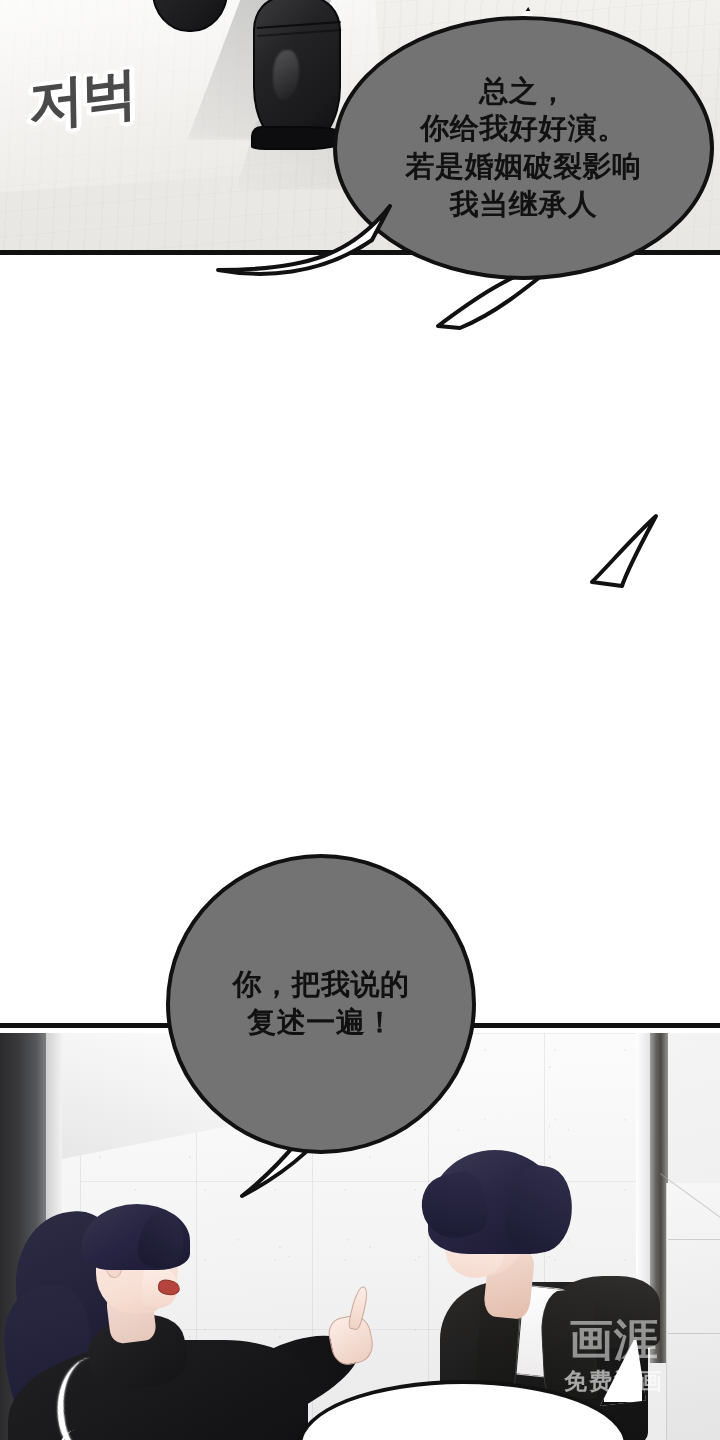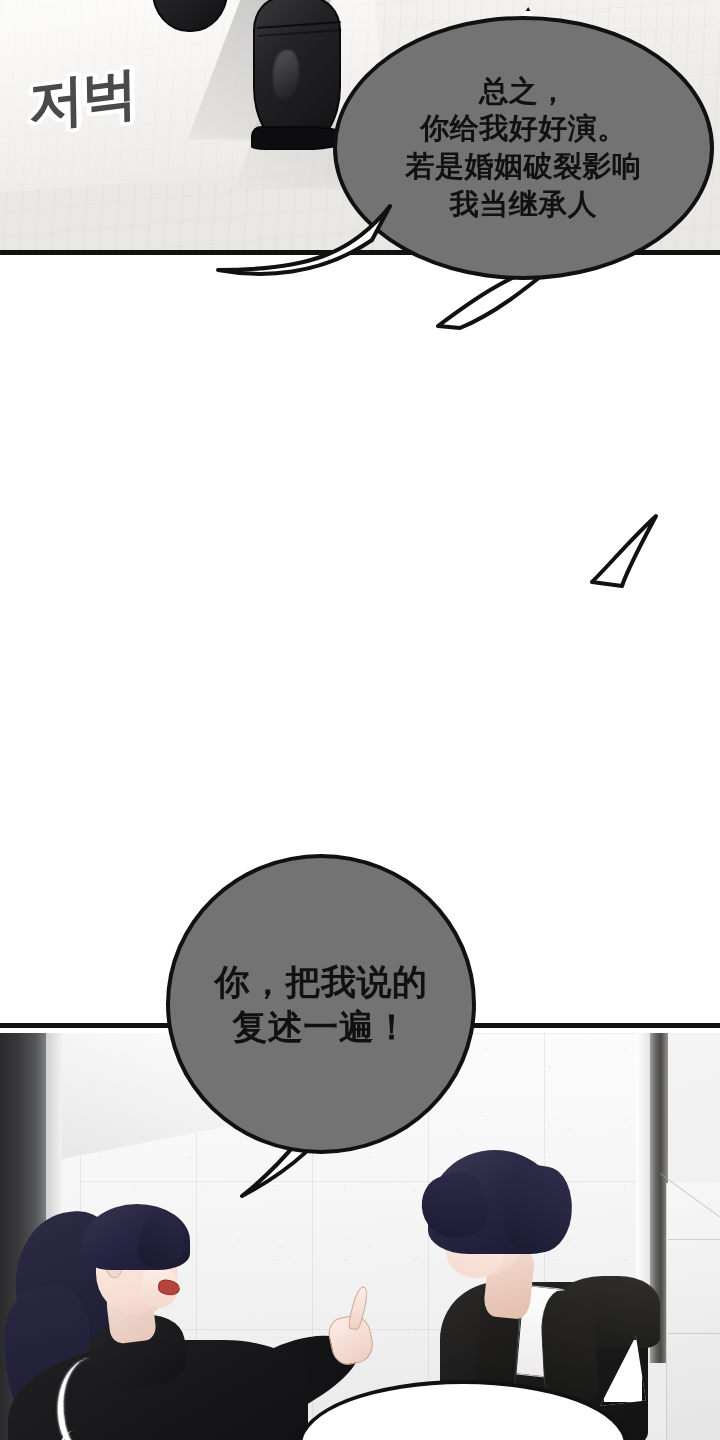--- a/index.html
+++ b/index.html
@@ -440,21 +440,21 @@
   #b3-tail {
     position:absolute; left:588px; top:512px; width:72px; height:76px;
     z-index:17;
   }
 
   #bubble4 {
     left:166px; top:854px; width:310px; height:300px;
     border-radius:50%;
     z-index:30;
   }
-  #bubble4 .txt { font-size:35px; }
+  #bubble4 .txt { font-size:29px; }
   #b4-tail {
     position:absolute; left:238px; top:1090px; width:110px; height:110px;
     z-index:29;
   }
 
   
   #sfx {
     position:absolute; left:28px; top:62px;
     font-size:56px; font-weight:700;
     font-family:"DejaVu Sans","Liberation Sans",sans-serif;
@@ -609,14 +609,18 @@
   </svg>
 
   <svg id="b4-tail" viewBox="0 0 110 110">
     <path d="M90 4 C 72 40, 44 74, 4 106 C 54 80, 86 48, 106 18 Z" fill="#ffffff" stroke="#111111" stroke-width="4" stroke-linejoin="round"></path>
   </svg>
   <div class="bubble" id="bubble4">
     <div class="txt">你，把我说的
 复述一遍！</div>
   </div>
 
+  <div id="watermark">
+    <div class="wm-main">画涯</div>
+    <div class="wm-sub">免费漫画</div>
+  </div>
 
 </div>
 
 </body></html>

